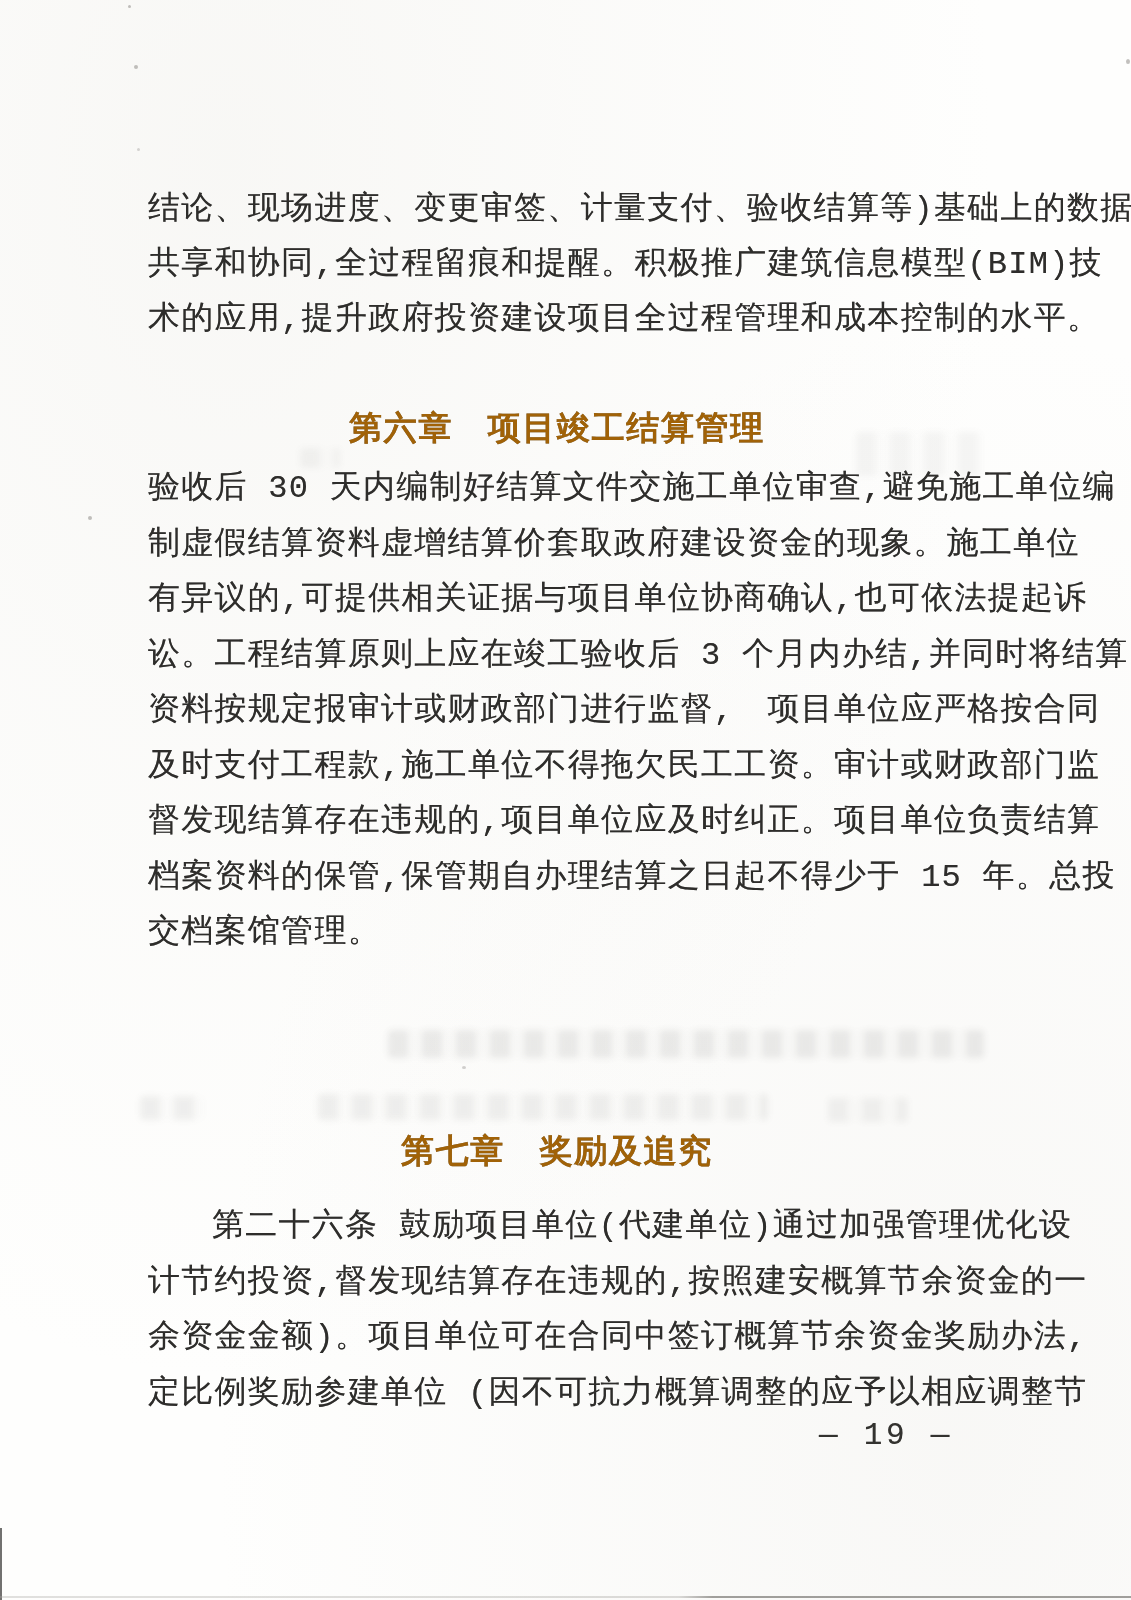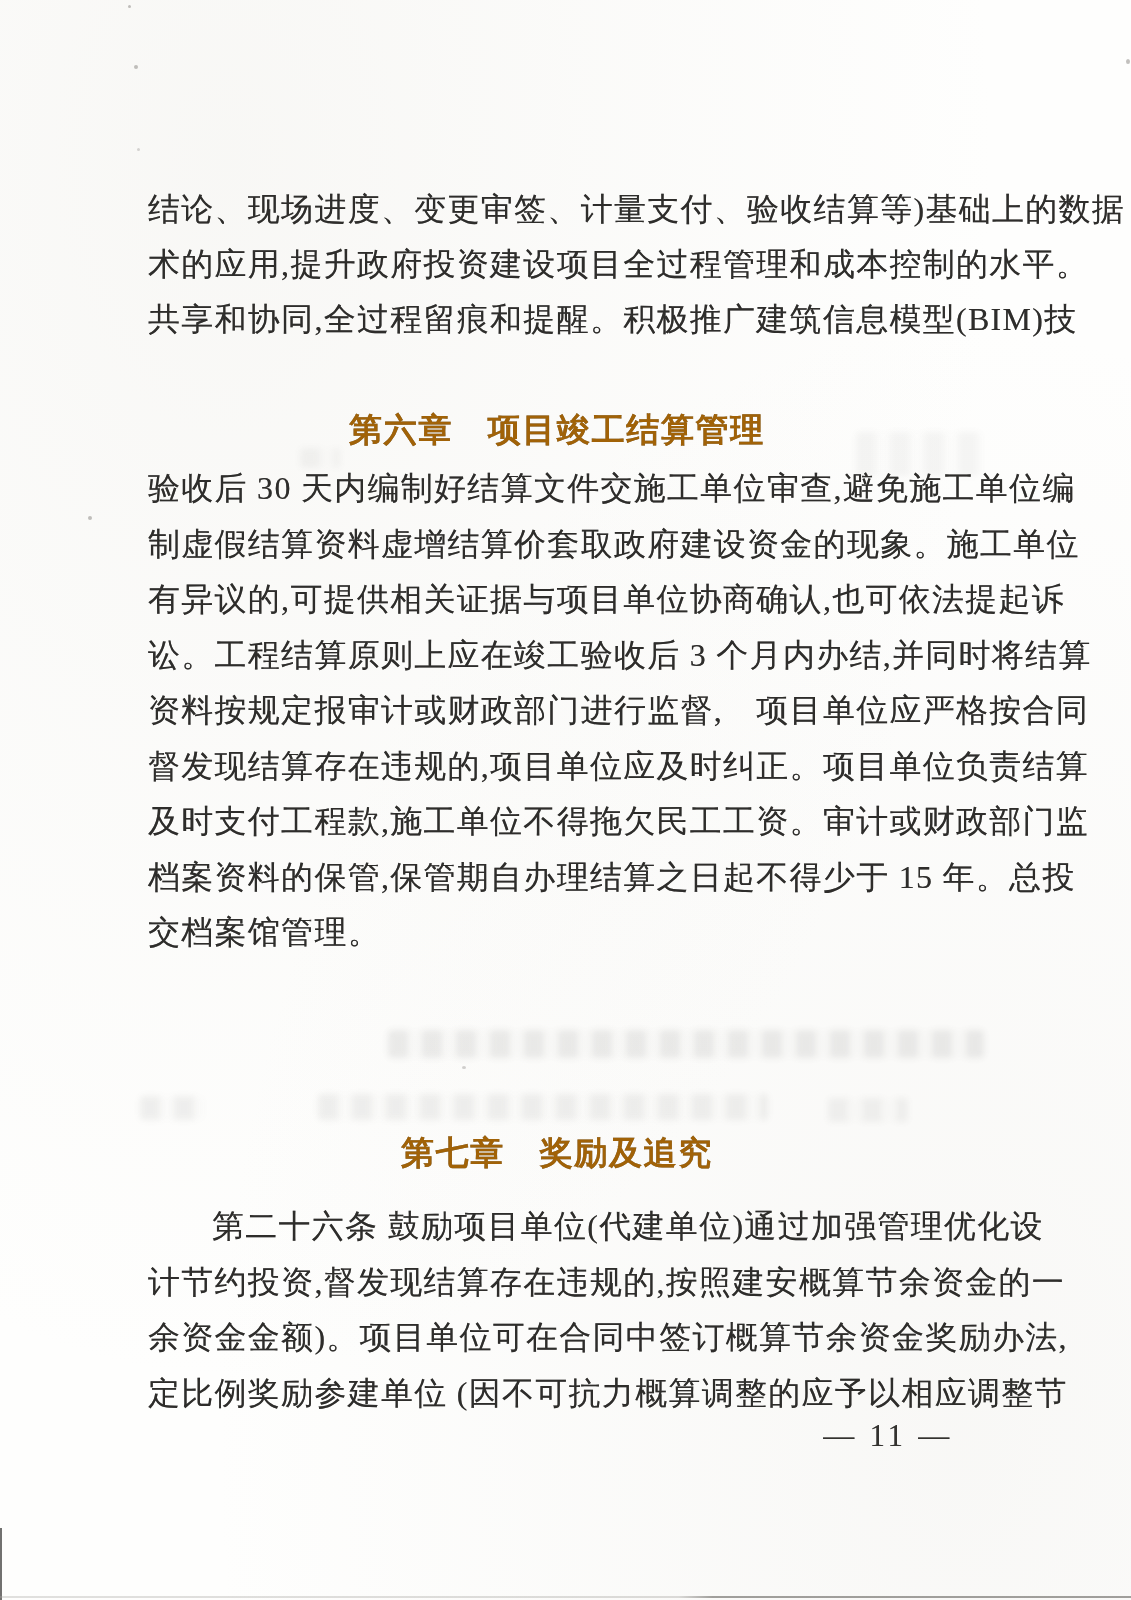--- a/index.html
+++ b/index.html
@@ -6,21 +6,21 @@
     margin: 0;
     padding: 0;
     background: #ffffff;
   }
   .page {
     position: relative;
     width: 1131px;
     height: 1600px;
     background: #fefefd;
     overflow: hidden;
-    font-family: Liberation Serif, serif;
+    font-family: Liberation Mono, monospace;
     color: #2e2d2b;
   }
   
   .page::before {
     content: "";
     position: absolute;
     inset: 0;
     background:
       radial-gradient(ellipse at 20% 10%, rgba(230,228,222,0.25), transparent 60%),
       radial-gradient(ellipse at 85% 90%, rgba(225,223,218,0.2), transparent 55%);
@@ -121,48 +121,48 @@
     pointer-events: none;
   }
 </style>
 </head>
 <body>
 
 <div class="page">
 
   <div class="textblock" style="top:182px;">
     <div class="bodyline" style="line-height:55px;">结论、现场进度、变更审签、计量支付、验收结算等)基础上的数据</div>
+    <div class="bodyline" style="line-height:55px;">共享和协同,全过程留痕和提醒。积极推广建筑信息模型(BIM)技</div>
     <div class="bodyline" style="line-height:55px;">术的应用,提升政府投资建设项目全过程管理和成本控制的水平。</div>
-    <div class="bodyline" style="line-height:55px;">共享和协同,全过程留痕和提醒。积极推广建筑信息模型(BIM)技</div>
   </div>
 
   <div class="chapterHeading" style="top:403px;">第六章　项目竣工结算管理</div>
 
   <div class="textblock" style="top:461px;">
     <div class="bodyline">验收后 30 天内编制好结算文件交施工单位审查,避免施工单位编</div>
     <div class="bodyline">制虚假结算资料虚增结算价套取政府建设资金的现象。施工单位</div>
     <div class="bodyline">有异议的,可提供相关证据与项目单位协商确认,也可依法提起诉</div>
     <div class="bodyline">讼。工程结算原则上应在竣工验收后 3 个月内办结,并同时将结算</div>
     <div class="bodyline">资料按规定报审计或财政部门进行监督,　项目单位应严格按合同</div>
+    <div class="bodyline">及时支付工程款,施工单位不得拖欠民工工资。审计或财政部门监</div>
     <div class="bodyline">督发现结算存在违规的,项目单位应及时纠正。项目单位负责结算</div>
-    <div class="bodyline">及时支付工程款,施工单位不得拖欠民工工资。审计或财政部门监</div>
     <div class="bodyline">档案资料的保管,保管期自办理结算之日起不得少于 15 年。总投</div>
     <div class="bodyline noJustify">交档案馆管理。</div>
   </div>
 
   <div class="chapterHeading" style="top:1126px;">第七章　奖励及追究</div>
 
   <div class="textblock" style="top:1199px;">
     <div class="bodyline indent">第二十六条 鼓励项目单位(代建单位)通过加强管理优化设</div>
     <div class="bodyline">计节约投资,督发现结算存在违规的,按照建安概算节余资金的一</div>
     <div class="bodyline">余资金金额)。项目单位可在合同中签订概算节余资金奖励办法,</div>
     <div class="bodyline">定比例奖励参建单位 (因不可抗力概算调整的应予以相应调整节</div>
   </div>
 
-  <div class="pageNumber">— 11 —</div>
+  <div class="pageNumber">— 19 —</div>
 
   <div class="ghost ghost-a"></div>
   <div class="ghost ghost-b"></div>
   <div class="ghost ghost-c"></div>
   <div class="ghost ghost-d"></div>
   <div class="ghost ghost-e"></div>
   <div class="ghost ghost-f"></div>
 
   <div class="speck" style="left:128px; top:5px;  width:3px; height:3px;"></div>
   <div class="speck" style="left:134px; top:65px; width:4px; height:4px;"></div>

